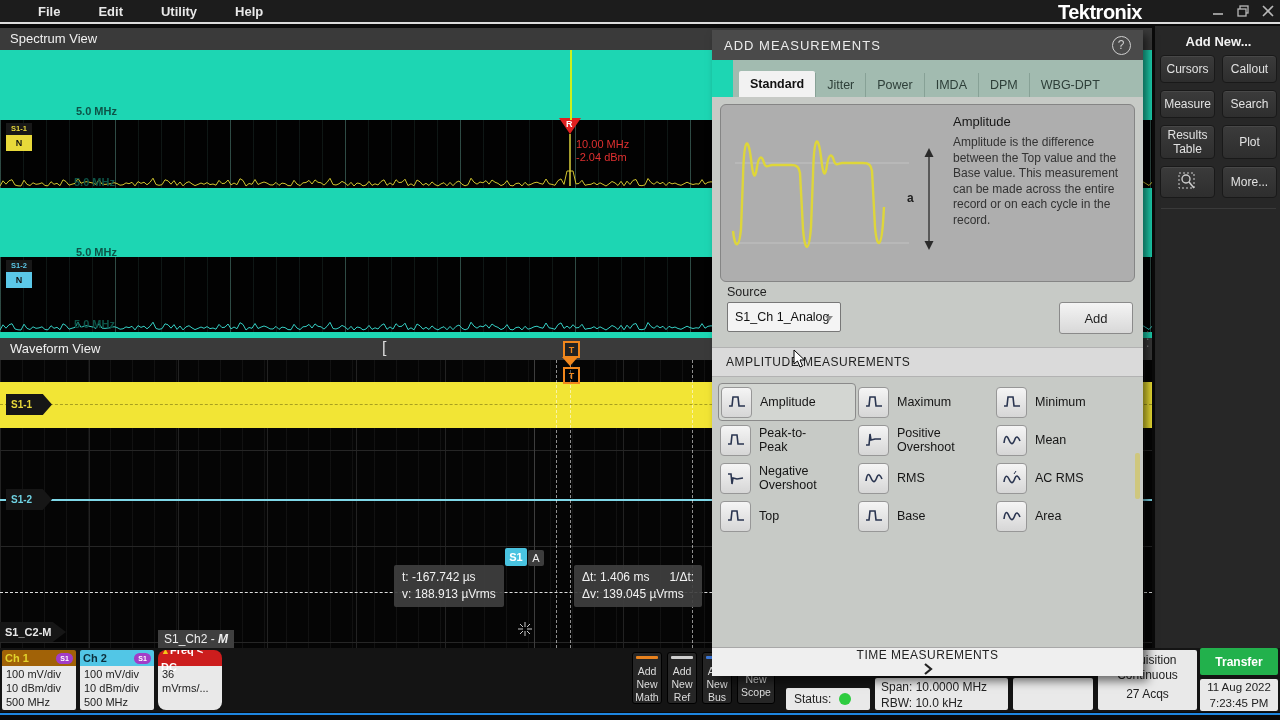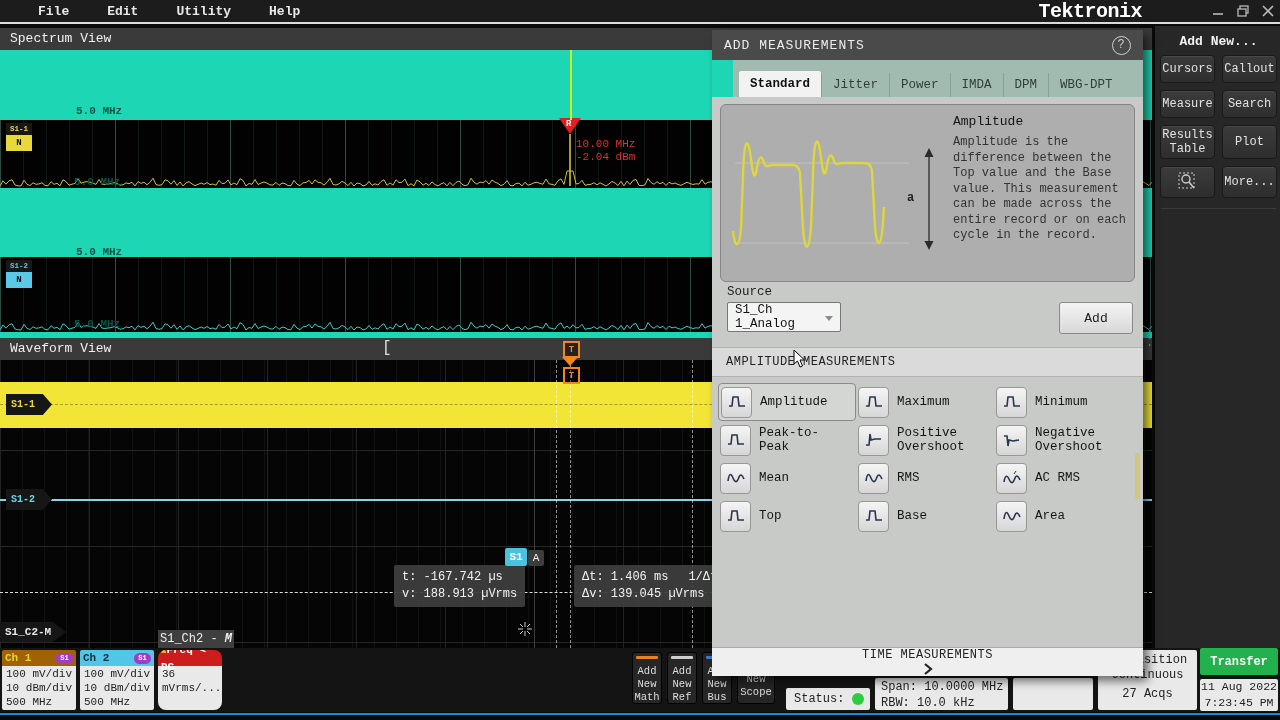--- a/index.html
+++ b/index.html
@@ -1,17 +1,17 @@
 <!DOCTYPE html>
 <html><head>
 <meta charset="utf-8">
 <style>
   html,body{margin:0;padding:0;background:#000;}
   #app{position:relative;width:1280px;height:720px;overflow:hidden;background:#0a0a0a;
-       font-family:Liberation Mono, monospace;-webkit-font-smoothing:antialiased;}
+       font-family:Liberation Sans, sans-serif;-webkit-font-smoothing:antialiased;}
   .abs{position:absolute;}
   
   #menubar{left:0;top:0;width:1280px;height:24px;background:#1c1c1c;border-bottom:2px solid #dcdcdc;
            display:flex;align-items:center;gap:38px;padding-left:38px;box-sizing:border-box;}
   .menu-item{color:#e8e8e8;font-size:13px;font-weight:bold;}
   #logo{right:138px;top:0;height:24px;line-height:24px;color:#fff;font-size:20px;font-weight:800;letter-spacing:-0.5px;}
   #win-controls{right:6px;top:5px;display:flex;gap:13px;align-items:center;}
   
   .panel-header{background:#3a3a3a;color:#f0f0f0;font-size:13px;line-height:22px;padding-left:10px;box-sizing:border-box;}
   
@@ -400,32 +400,32 @@
           <div class="m-icon">
               <svg width="20" height="16">
                 <path d="M2 13 L5 13 L6 2 L7 8 L11 7 L17 7"></path>
               </svg>
             </div>
           <span class="m-label">Positive Overshoot</span>
         </div>
         <div class="m-item">
           <div class="m-icon">
               <svg width="20" height="16">
+                <path d="M2 11 C3 3 5 3 7 8 C9 13 11 13 13 7 C14 4 16 4 18 9"></path>
+              </svg>
+            </div>
+          <span class="m-label">Mean</span>
+        </div>
+        <div class="m-item">
+          <div class="m-icon">
+              <svg width="20" height="16">
                 <path d="M2 4 L5 4 L6 14 L7 8 L11 9 L17 8"></path>
               </svg>
             </div>
           <span class="m-label">Negative Overshoot</span>
-        </div>
-        <div class="m-item">
-          <div class="m-icon">
-              <svg width="20" height="16">
-                <path d="M2 11 C3 3 5 3 7 8 C9 13 11 13 13 7 C14 4 16 4 18 9"></path>
-              </svg>
-            </div>
-          <span class="m-label">Mean</span>
         </div>
         <div class="m-item">
           <div class="m-icon">
               <svg width="20" height="16">
                 <path d="M2 11 C3 3 5 3 7 8 C9 13 11 13 13 7 C14 4 16 4 18 9"></path>
               </svg>
             </div>
           <span class="m-label">RMS</span>
         </div>
         <div class="m-item">

